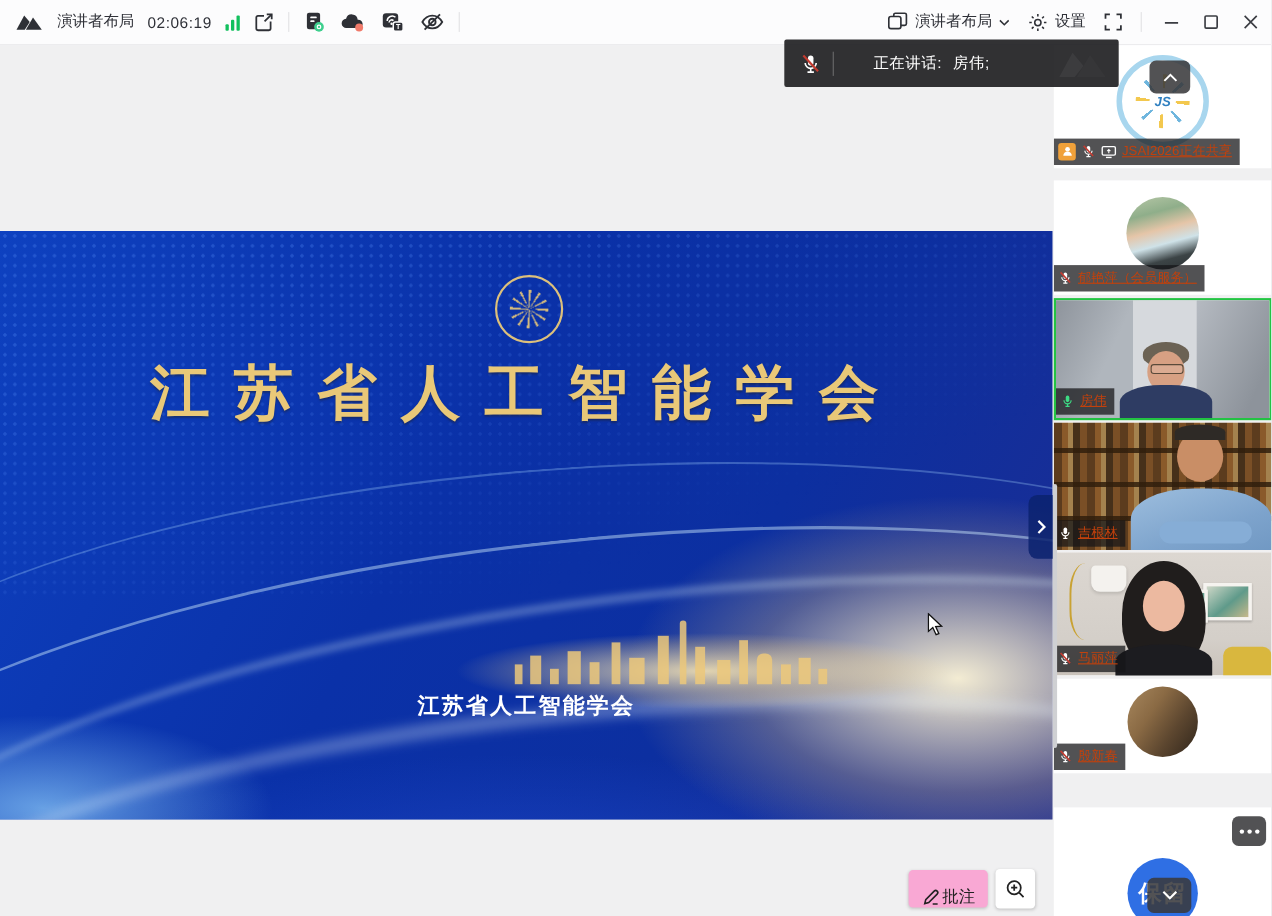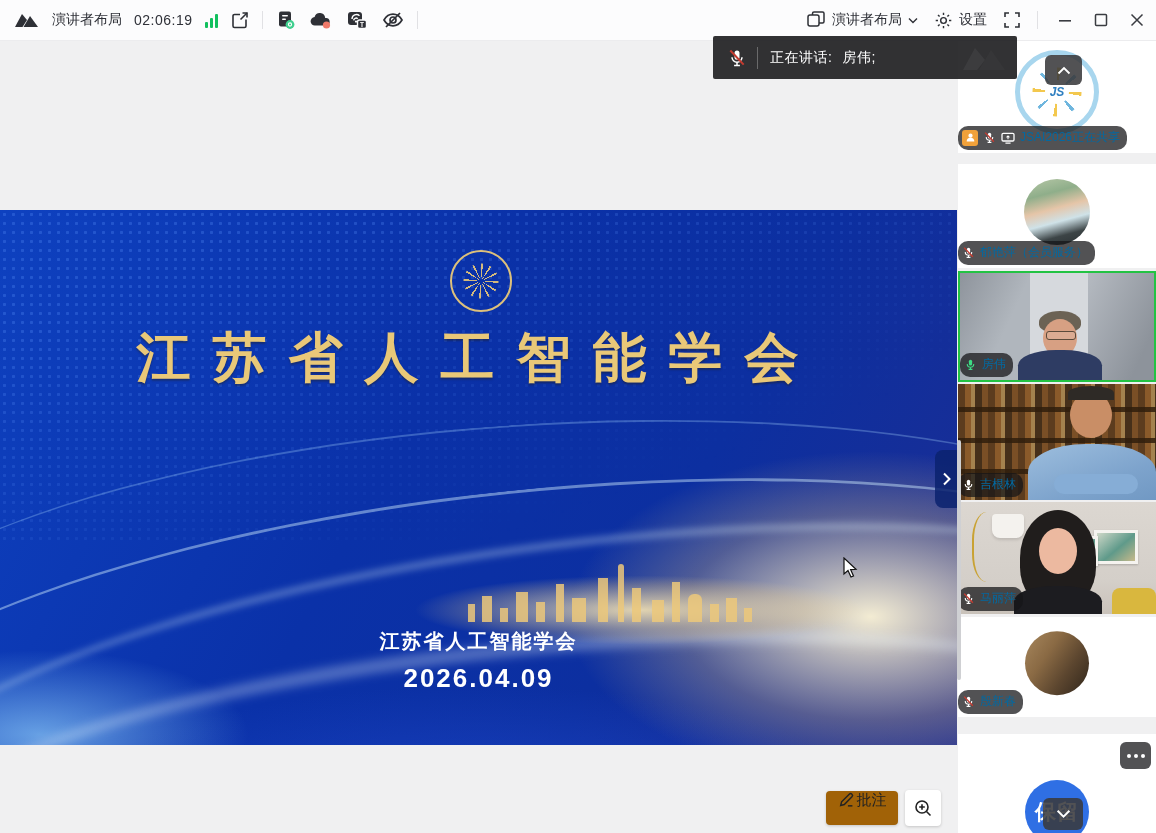--- a/index.html
+++ b/index.html
@@ -18,21 +18,21 @@
   .sig{display:flex;align-items:flex-end;gap:2px;height:15px;}
   .sig i{display:block;width:3px;background:#12c05e;border-radius:1px;}
   .sig i:nth-child(1){height:6px;}.sig i:nth-child(2){height:10px;}.sig i:nth-child(3){height:14px;}
   .share-avatar{width:22px;height:22px;border-radius:50%;background:#ddeffa;display:flex;align-items:center;justify-content:center;}
   .cluster{display:flex;align-items:center;gap:6px;cursor:pointer;}
   .wctl{display:flex;align-items:center;gap:22px;margin-left:4px;}
 
   
   .toast{position:absolute;left:713px;top:36px;width:304px;height:43px;background:rgba(28,28,30,.9);border-radius:2px;z-index:40;display:flex;align-items:center;overflow:hidden;}
   .toast .tdiv{width:1px;height:22px;background:rgba(255,255,255,.28);margin:0 12px 0 10px;}
-  .toast-text{color:#fff;font-size:14px;letter-spacing:.5px;display:flex;gap:10px;}
+  .toast-text{color:#fff;font-size:14px;letter-spacing:.5px;display:flex;gap:10px;margin-left:24px;}
   .toast-mark{position:absolute;right:6px;top:4px;opacity:.45;}
 
   
   .main{position:absolute;left:0;top:40px;width:957px;height:793px;background:#f0f0f1;}
   .slide{position:absolute;left:0;top:170px;width:957px;height:535px;overflow:hidden;
     background:
       radial-gradient(ellipse 420px 230px at 91% 76%, rgba(255,246,214,.95), rgba(255,214,130,.28) 45%, rgba(255,214,130,0) 72%),
       radial-gradient(ellipse 300px 120px at 4% 98%, rgba(150,215,255,.65), rgba(150,215,255,0) 70%),
       radial-gradient(ellipse 600px 200px at 50% 115%, rgba(30,70,200,.9), rgba(30,70,200,0) 70%),
       linear-gradient(118deg,#0e41c0 0%,#0a31a8 42%,#0c2fa0 68%,#1d2d92 100%);}
@@ -57,28 +57,28 @@
     background:radial-gradient(ellipse 300px 46px at 50% 60%, rgba(255,235,180,.85), rgba(255,220,140,.25) 55%, rgba(255,220,140,0) 75%);}
   .bld{position:absolute;bottom:28px;background:rgba(236,200,122,.85);}
   .slide-footer{position:absolute;left:0;top:418px;width:100%;text-align:center;color:#ffffff;}
   .sf-org{font-size:20px;font-weight:bold;letter-spacing:2px;}
   .sf-date{font-size:26px;font-weight:bold;letter-spacing:2px;margin-top:8px;}
 
   
   .expander{position:absolute;left:935px;top:410px;width:22px;height:58px;background:rgba(10,34,110,.85);border-radius:8px 0 0 8px;display:flex;align-items:center;justify-content:center;cursor:pointer;z-index:20;}
 
   
-  .annotate-btn{position:absolute;left:826px;top:751px;width:72px;height:34px;background:#a16207;border-radius:4px;box-shadow:0 1px 3px rgba(0,0,0,.18);display:flex;align-items:flex-start;justify-content:center;gap:1px;font-size:15px;color:#222;cursor:pointer;z-index:20;}
+  .annotate-btn{position:absolute;left:826px;top:751px;width:72px;height:34px;background:#f9a8d4;border-radius:4px;box-shadow:0 1px 3px rgba(0,0,0,.18);display:flex;align-items:flex-end;justify-content:center;gap:1px;font-size:15px;color:#222;cursor:pointer;z-index:20;}
   .zoom-btn{position:absolute;left:905px;top:750px;width:36px;height:36px;background:#fff;border-radius:4px;box-shadow:0 1px 3px rgba(0,0,0,.18);display:flex;align-items:center;justify-content:center;cursor:pointer;z-index:20;}
 
   
   .sidebar{position:absolute;left:957px;top:40px;width:199px;height:793px;background:#f0f0f1;overflow:hidden;z-index:10;}
   .tile{position:absolute;left:1px;width:198px;height:112px;background:#ffffff;overflow:hidden;cursor:pointer;}
   .tile.speaking{border:2px solid #23c343;box-sizing:border-box;}
-  .plabel{position:absolute;left:0;bottom:3px;background:rgba(22,22,24,.74);color:#0369a1;font-size:12px;padding:3px 7px 4px 4px;display:flex;align-items:center;gap:5px;border-radius:10px;white-space:nowrap;max-width:192px;overflow:hidden;}
+  .plabel{position:absolute;left:0;bottom:3px;background:rgba(22,22,24,.74);color:#c2410c;font-size:12px;padding:3px 7px 4px 4px;display:flex;align-items:center;gap:5px;border-radius:0;white-space:nowrap;max-width:192px;overflow:hidden;text-decoration:underline;}
   .avatar-circle{position:absolute;left:50%;top:50%;transform:translate(-50%,-56%);border-radius:50%;}
   .badge-host{width:16px;height:16px;border-radius:3px;background:#f0a13a;display:flex;align-items:center;justify-content:center;flex:none;}
   .ctl-btn{position:absolute;background:rgba(58,58,60,.88);border-radius:6px;display:flex;align-items:center;justify-content:center;cursor:pointer;z-index:15;}
   .dots3{display:flex;gap:3px;}
   .dots3 i{width:4px;height:4px;border-radius:50%;background:#fff;}
   .scrollbar{position:absolute;left:0px;top:400px;width:4px;height:240px;background:#cfd0d3;border-radius:2px;z-index:16;}
 
   
   .scene-fang{position:absolute;inset:0;background:linear-gradient(100deg,#9aa0a8 0%,#b6bcc3 28%,#c9cdd3 50%,#aab0b8 78%,#9aa0a8 100%);}
   .scene-fang .panelL{position:absolute;left:0;top:0;width:36%;height:100%;background:linear-gradient(115deg,#8e949c,#b0b6bd 60%);}
@@ -263,21 +263,20 @@
         <div class="bld" style="left:652px;width:12px;height:22px;"></div>
         <div class="bld" style="left:672px;width:8px;height:40px;"></div>
         <div class="bld" style="left:688px;width:14px;height:28px;border-radius:6px 6px 0 0;"></div>
         <div class="bld" style="left:710px;width:9px;height:18px;"></div>
         <div class="bld" style="left:726px;width:11px;height:24px;"></div>
         <div class="bld" style="left:744px;width:8px;height:14px;"></div>
       </div>
 
       <div class="slide-footer">
         <div class="sf-org">江苏省人工智能学会</div>
-        <div class="sf-date">2026.04.09</div>
       </div>
     </div>
 
     <div class="expander">
       <svg width="9" height="14" viewBox="0 0 9 14">
           <path d="M2 1.5 7.5 7 2 12.5" fill="none" stroke="#fff" stroke-width="2"></path>
         </svg>
     </div>
 
     <div class="annotate-btn">
@@ -394,21 +393,21 @@
       <div class="plabel">
         <svg class="mic-ic" width="13" height="13" viewBox="0 0 24 24">
             <rect x="9" y="3" width="6" height="11" rx="3" fill="#fff"></rect>
             <path d="M6 11a6 6 0 0 0 12 0" fill="none" stroke="#fff" stroke-width="2"></path>
             <path d="M12 17v4M8.5 21h7" stroke="#fff" stroke-width="2"></path>
           </svg>
         <span>吉根林</span>
       </div>
     </div>
 
-    <div class="tile" style="top:577px;height:100px;">
+    <div class="tile" style="top:577px;height:86px;">
       <div class="avatar-circle" style="width:64px;height:64px;background:linear-gradient(125deg,#a8885e 0%,#8a6a44 35%,#5c462f 65%,#2e241a 100%);"></div>
       <div class="plabel">
         <svg class="mic-ic" width="13" height="13" viewBox="0 0 24 24">
             <rect x="9" y="3" width="6" height="11" rx="3" fill="#fff"></rect>
             <path d="M6 11a6 6 0 0 0 12 0" fill="none" stroke="#fff" stroke-width="2"></path>
             <path d="M12 17v4M8.5 21h7" stroke="#fff" stroke-width="2"></path>
             <path d="M4 3 20 20" stroke="#c43b30" stroke-width="2.6"></path>
           </svg>
         <span>殷新春</span>
       </div>

